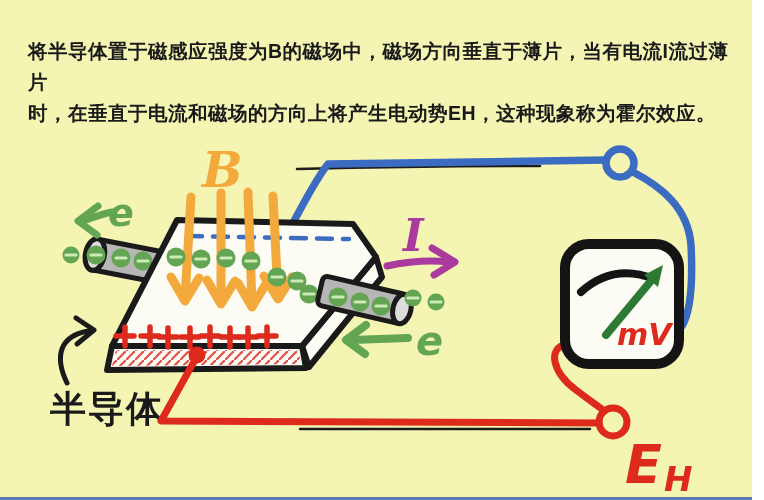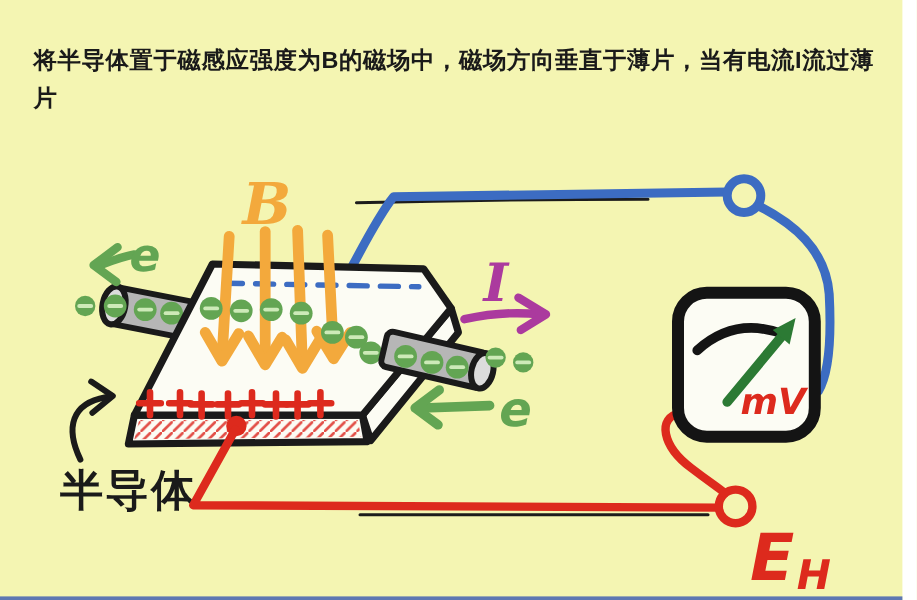--- a/index.html
+++ b/index.html
@@ -32,20 +32,21 @@
   .minus{stroke:#cdeab8;stroke-width:3.2;stroke-linecap:round;}
   .plus{stroke:var(--plus-red,#dd2a1d);stroke-width:5.5;stroke-linecap:round;fill:none;}
 </style>
 </head>
 <body>
 
 <div class="canvas">
 
   <div class="caption">
     <div>将半导体置于磁感应强度为B的磁场中，磁场方向垂直于薄片，当有电流I流过薄片</div>
+    <div>时，在垂直于电流和磁场的方向上将产生电动势EH，这种现象称为霍尔效应。</div>
   </div>
 
   <svg width="764" height="500" viewBox="0 0 764 500">
     <defs>
       <pattern id="hatch" patternUnits="userSpaceOnUse" width="9" height="9">
         <path d="M0,9 L9,0" stroke="#e25048" stroke-width="2.2"></path>
       </pattern>
     </defs>
 
     <g>

